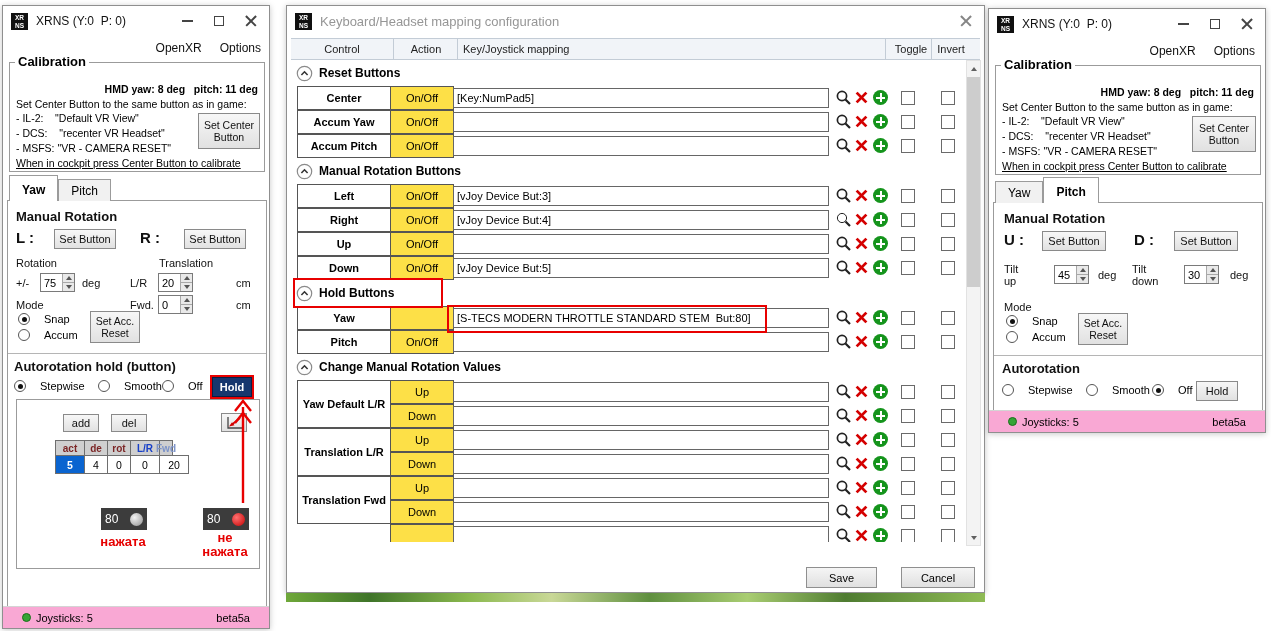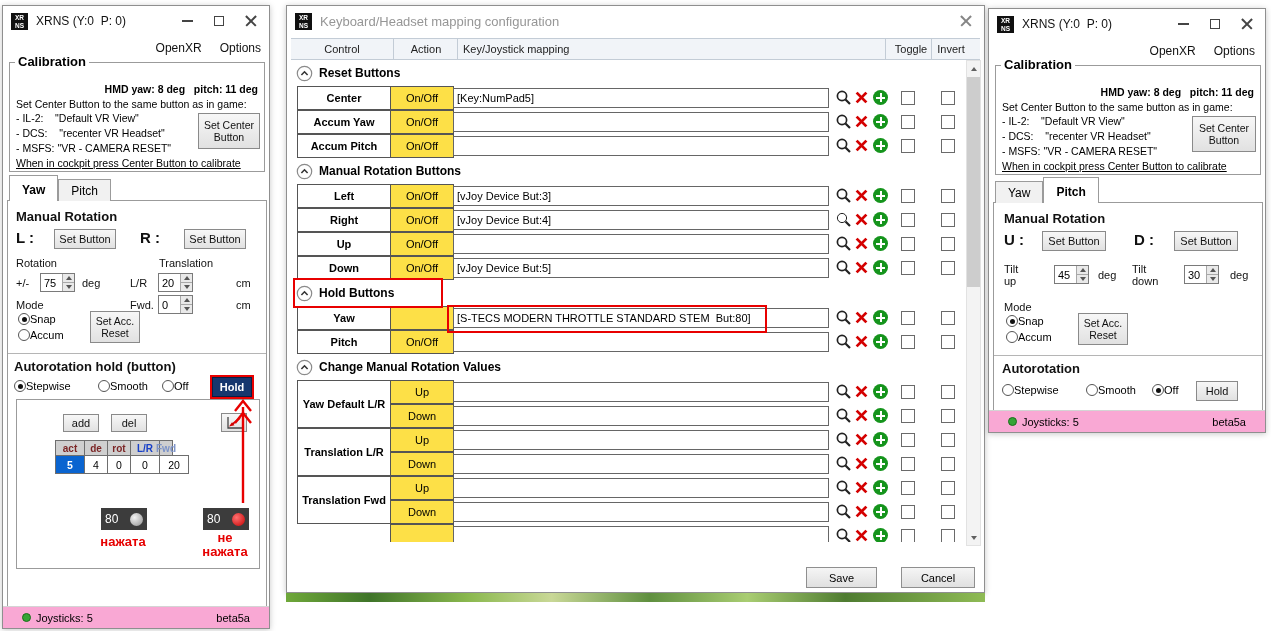--- a/index.html
+++ b/index.html
@@ -46,21 +46,21 @@
 
   .spinner { position:absolute; display:flex; height:19px; border:1px solid #7a7a7a; background:#fff; }
   .spin-val { width:21px; font-size:11px; display:flex; align-items:center; padding-left:3px; }
   .spin-btns { width:12px; border-left:1px solid #a8a8a8; display:flex; flex-direction:column; }
   .spin-b { flex:1; display:flex; align-items:center; justify-content:center; background:#e9e9e9; }
   .spin-b + .spin-b { border-top:1px solid #a8a8a8; }
   .tri-up { width:0; height:0; border-left:3px solid transparent; border-right:3px solid transparent; border-bottom:4px solid #555; }
   .tri-down { width:0; height:0; border-left:3px solid transparent; border-right:3px solid transparent; border-top:4px solid #555; }
   .tri-up.gray { border-bottom-color:#606060; } .tri-down.gray { border-top-color:#606060; }
 
-  .radio { position:absolute; display:flex; align-items:center; gap:0; font-size:11px; white-space:nowrap; }
+  .radio { position:absolute; display:flex; align-items:center; gap:14px; font-size:11px; white-space:nowrap; }
   .rb { width:12px; height:12px; border:1px solid #555; border-radius:50%; background:#fff; position:relative; flex:none; }
   .rb.sel::after { content:""; position:absolute; left:2.5px; top:2.5px; width:5px; height:5px; background:#111; border-radius:50%; }
 
   .hold-btn { position:absolute; display:flex; align-items:center; justify-content:center; background:#16376e; color:#fff; font-size:11px; font-weight:bold; border:1px solid #0a1f44; outline:2px solid #e80000; }
 
   .mini-table { position:absolute; font-size:10px; }
   .mt-row { display:flex; }
   .mt-cell { height:16px; border:1px solid #6e6e6e; margin-left:-1px; display:flex; align-items:center; justify-content:center; background:#fff; }
   .mt-row .mt-cell:first-child { margin-left:0; }
   .mt-head .mt-cell { background:#cfcfcf; font-weight:bold; }

